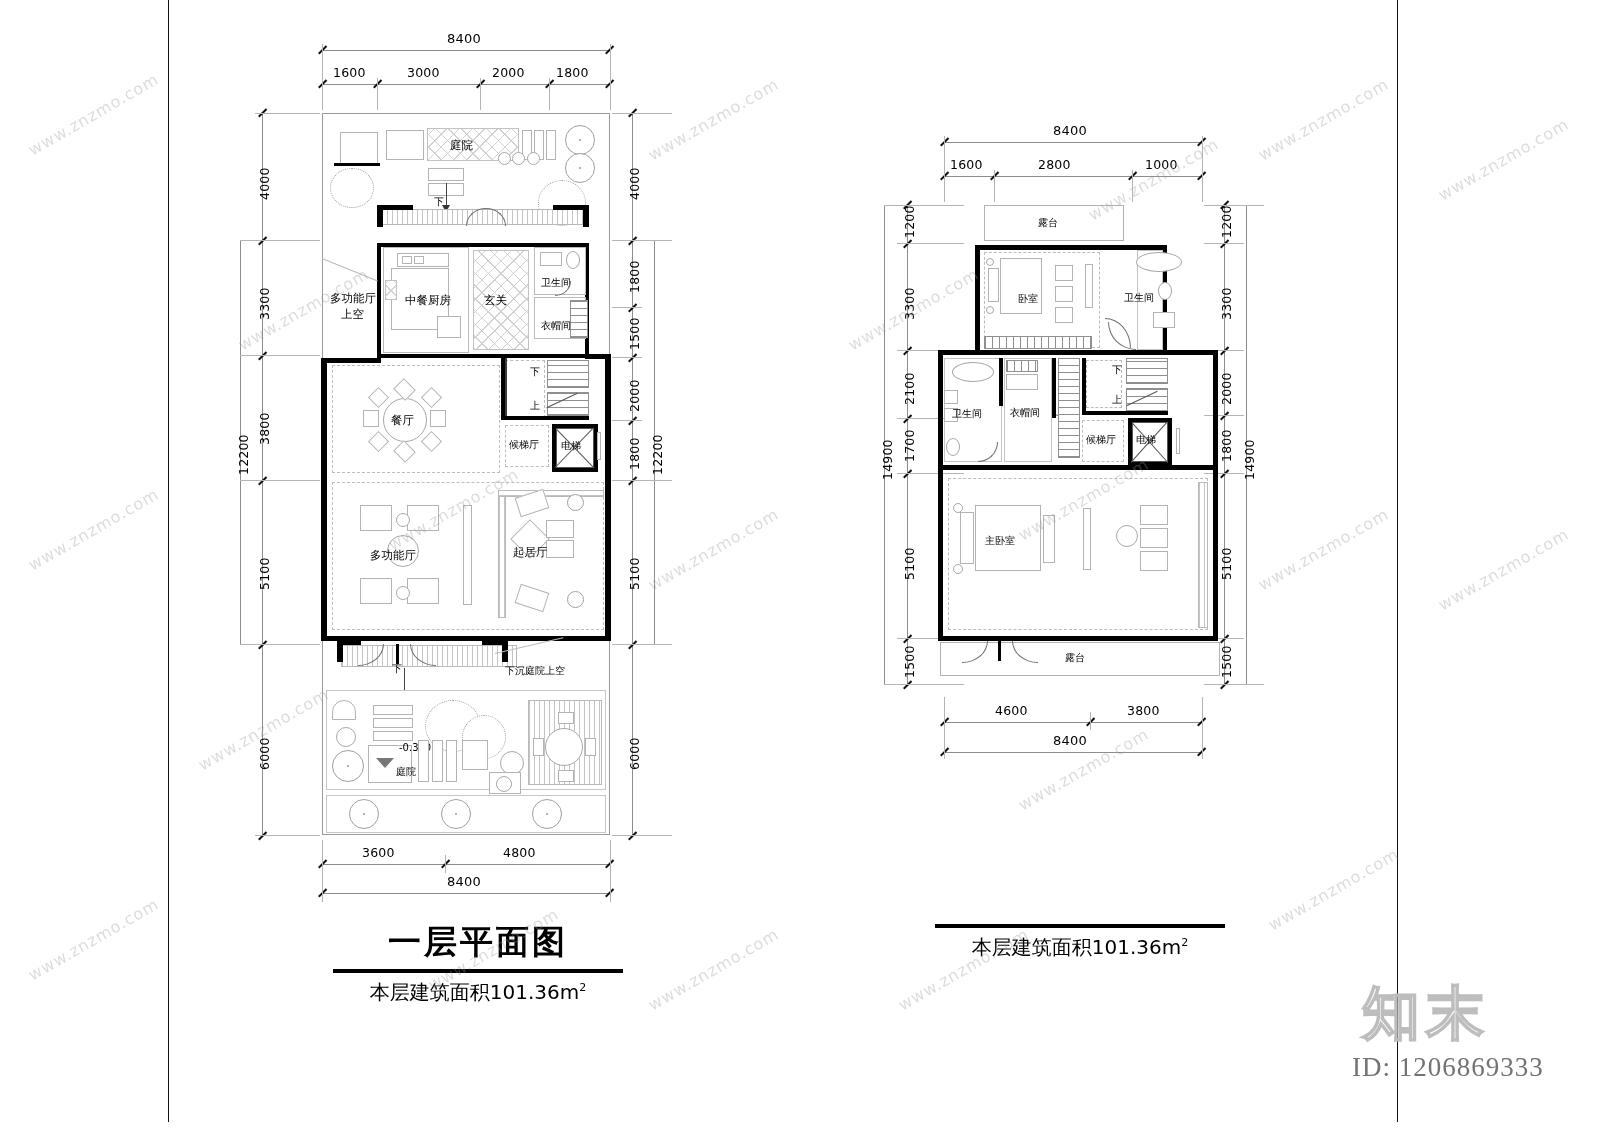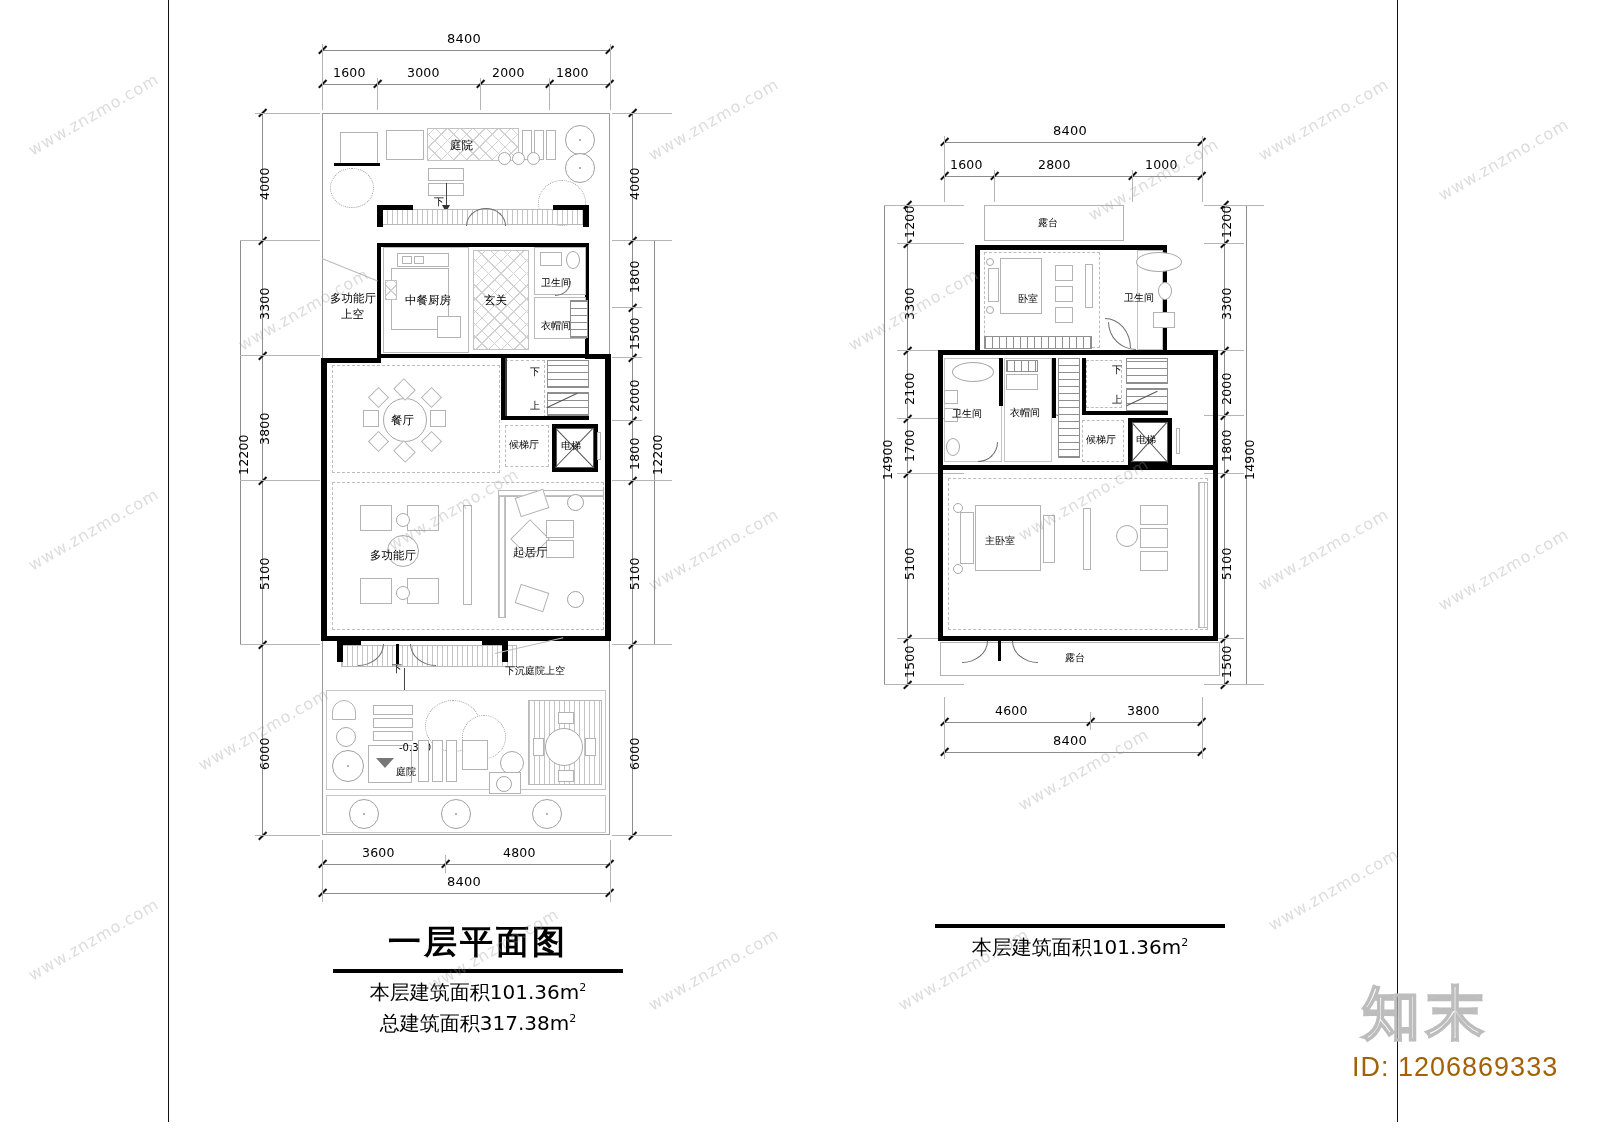--- a/index.html
+++ b/index.html
@@ -86,22 +86,22 @@
   .wm {
     position: absolute; color: rgba(150,150,150,.33); font-size: 16px;
     transform: rotate(-30deg); white-space: nowrap; pointer-events: none;
     font-family: "DejaVu Sans", "Liberation Sans", sans-serif; letter-spacing: 1px;
   }
   .wm-big {
     position:absolute; font-size: 58px; font-weight: bold; letter-spacing: 6px;
     color: transparent; -webkit-text-stroke: 1.6px #bdbdbd;
     font-family:"DejaVu Sans","Liberation Sans",sans-serif;
   }
-  .wm-id { position:absolute; font-size: 27px; color:#a16207; letter-spacing:1px;
-           font-family:Liberation Sans, sans-serif; }
+  .wm-id { position:absolute; font-size: 27px; color:#737373; letter-spacing:1px;
+           font-family:Liberation Serif, serif; }
   .elev-tri {
     position:absolute; width:0; height:0;
     border-left:9px solid transparent; border-right:9px solid transparent;
     border-top:10px solid #777;
   }
   .arrow-dn { position:absolute; width:1px; background:#444; }
   .arrow-head {
     position:absolute; width:0;height:0;
     border-left:4px solid transparent;border-right:4px solid transparent;border-top:7px solid #333;
   }
@@ -411,21 +411,20 @@
     <div class="tree" style="left:532px;top:799px;width:30px;height:30px;"></div>
     <div class="tree-dot" style="left:363px;top:813px;width:2px;height:2px;"></div>
     <div class="tree-dot" style="left:455px;top:813px;width:2px;height:2px;"></div>
     <div class="tree-dot" style="left:546px;top:813px;width:2px;height:2px;"></div>
   </div>
 
   <div class="title-block" style="left:333px;top:920px;width:290px;">
     <div class="title-main">一层平面图</div>
     <div class="title-rule"></div>
     <div class="title-sub"><span>本层建筑面积101.36m</span><sup>2</sup></div>
-    <div class="title-sub" style="margin-top:4px;"><span>总建筑面积317.38m</span><sup>2</sup></div>
   </div>
 </div>
 
 <div>
 
   <div>
     <div class="dim-line dim-h" style="left:944px;top:142px;width:258px;"></div>
     <div class="tick" style="left:939px;top:141px;"></div>
     <div class="tick" style="left:1196px;top:141px;"></div>
     <div class="dim-txt big" style="left:1053px;top:123px;">8400</div>

